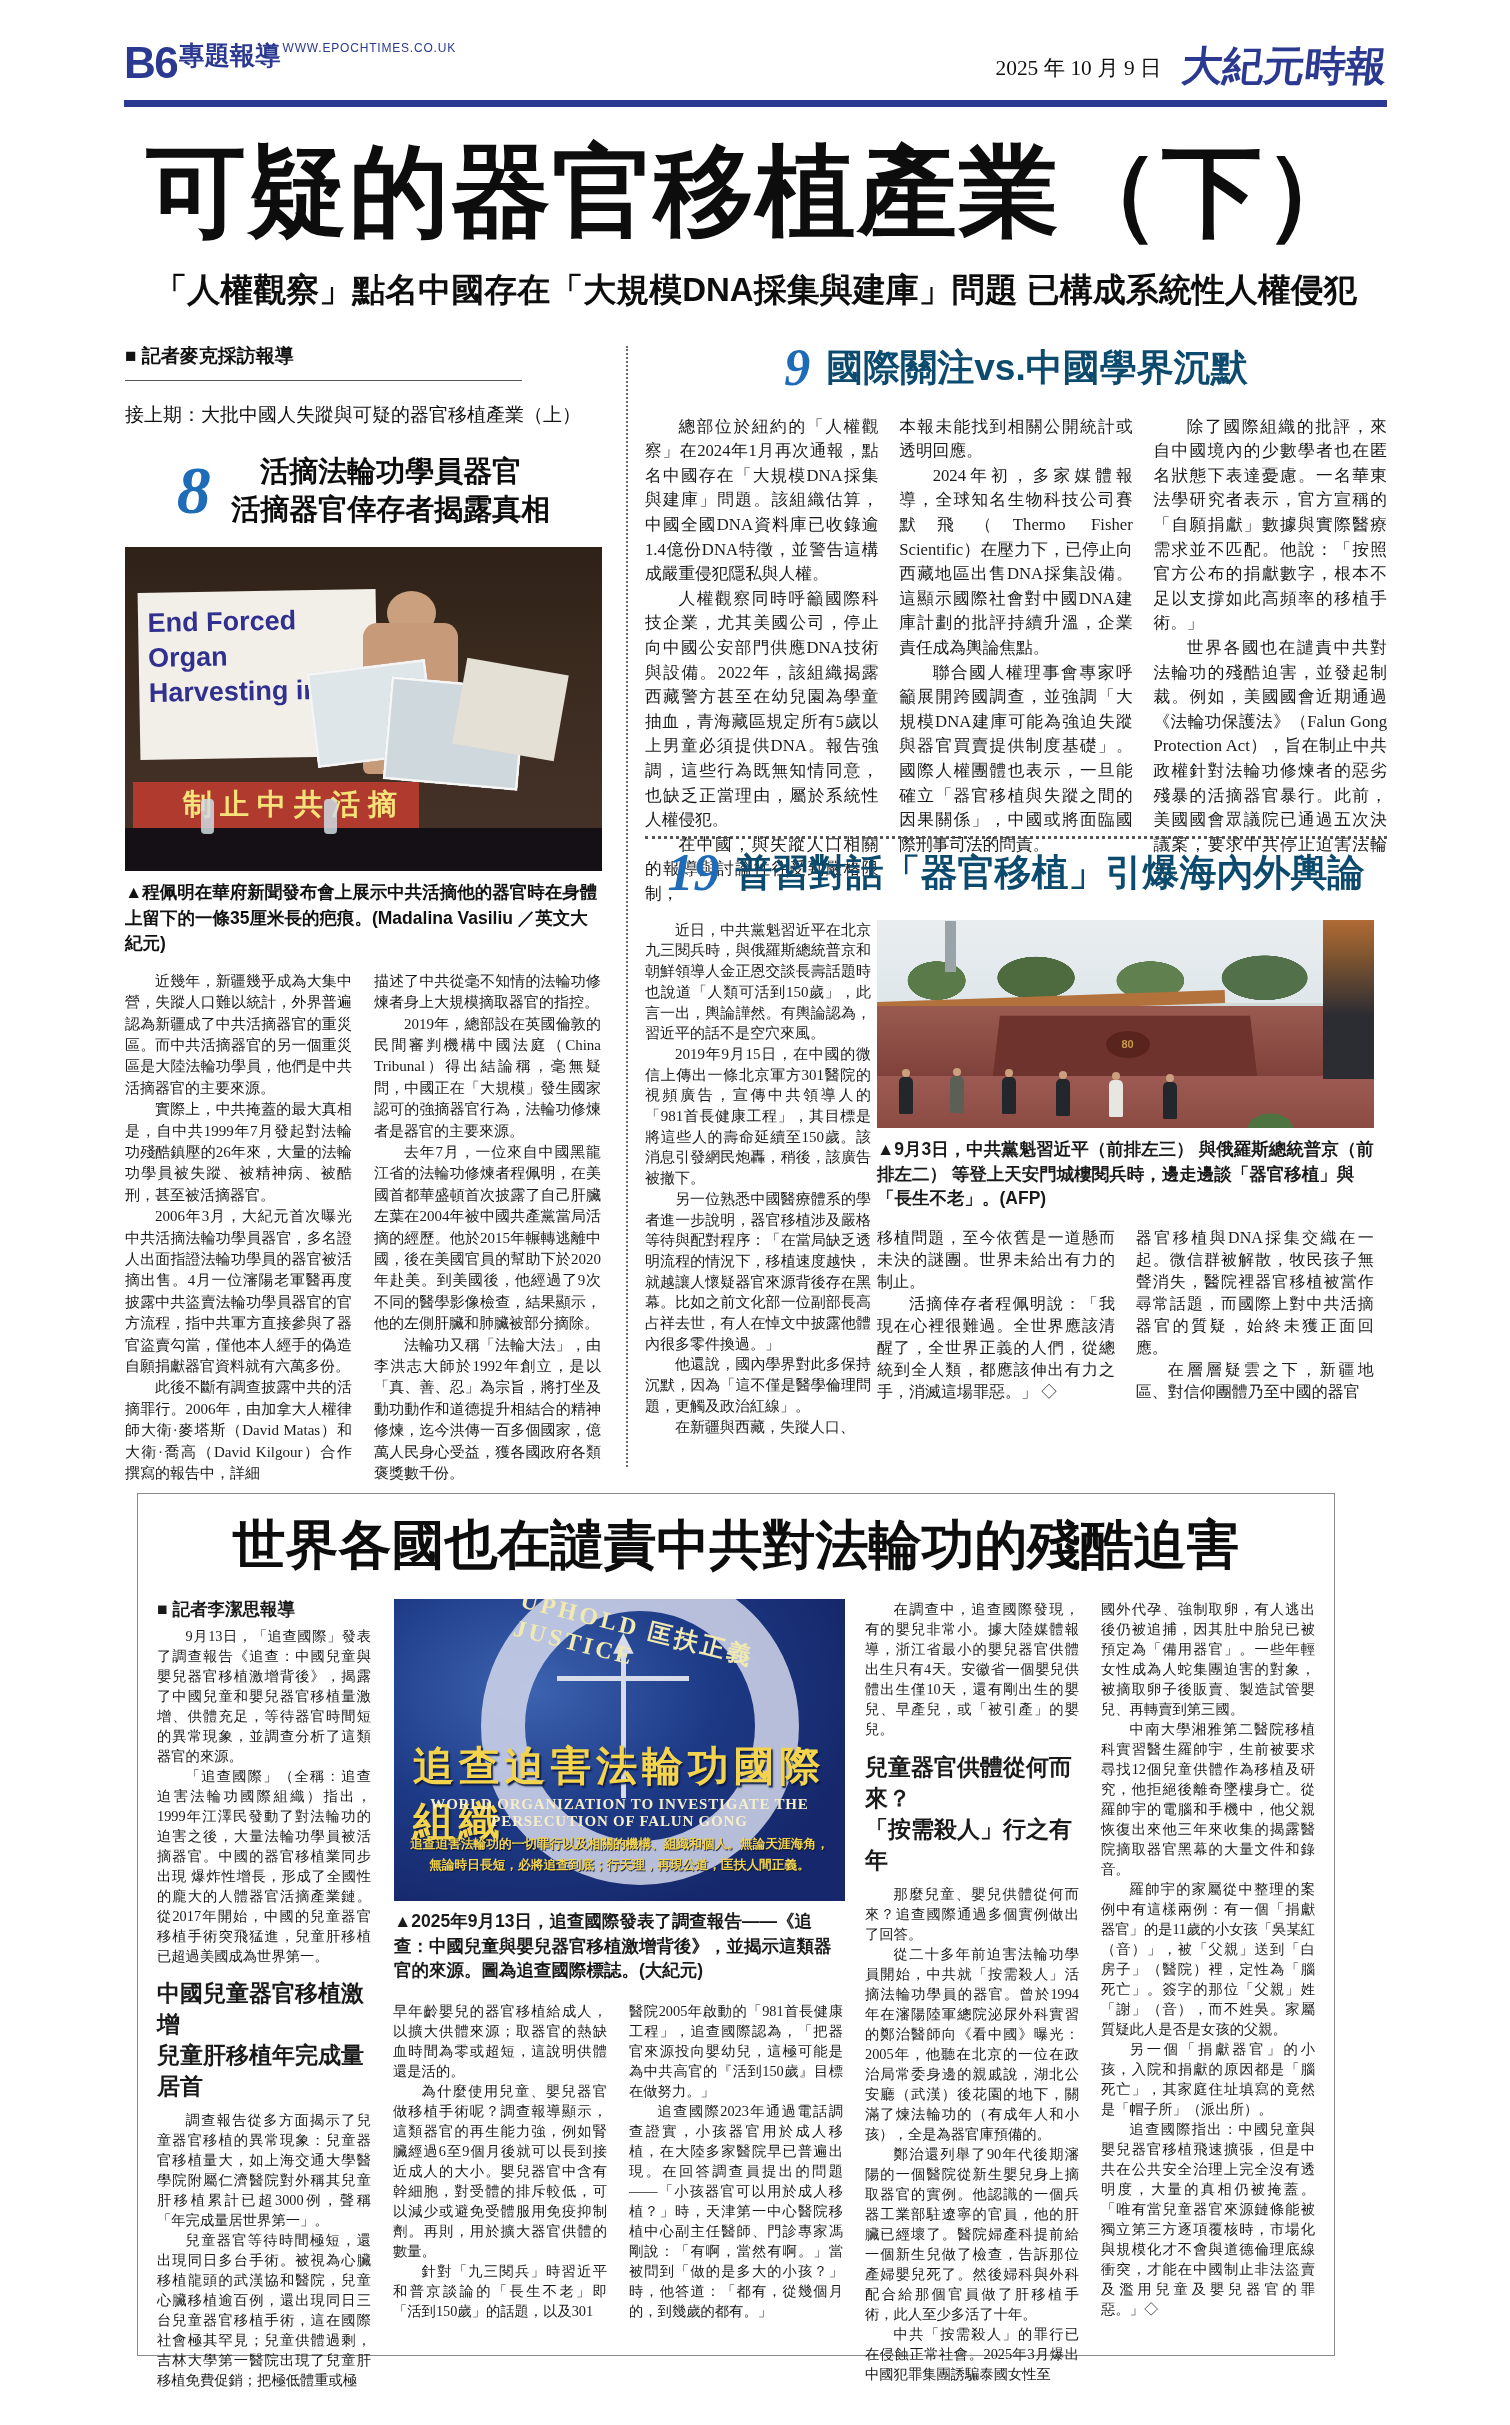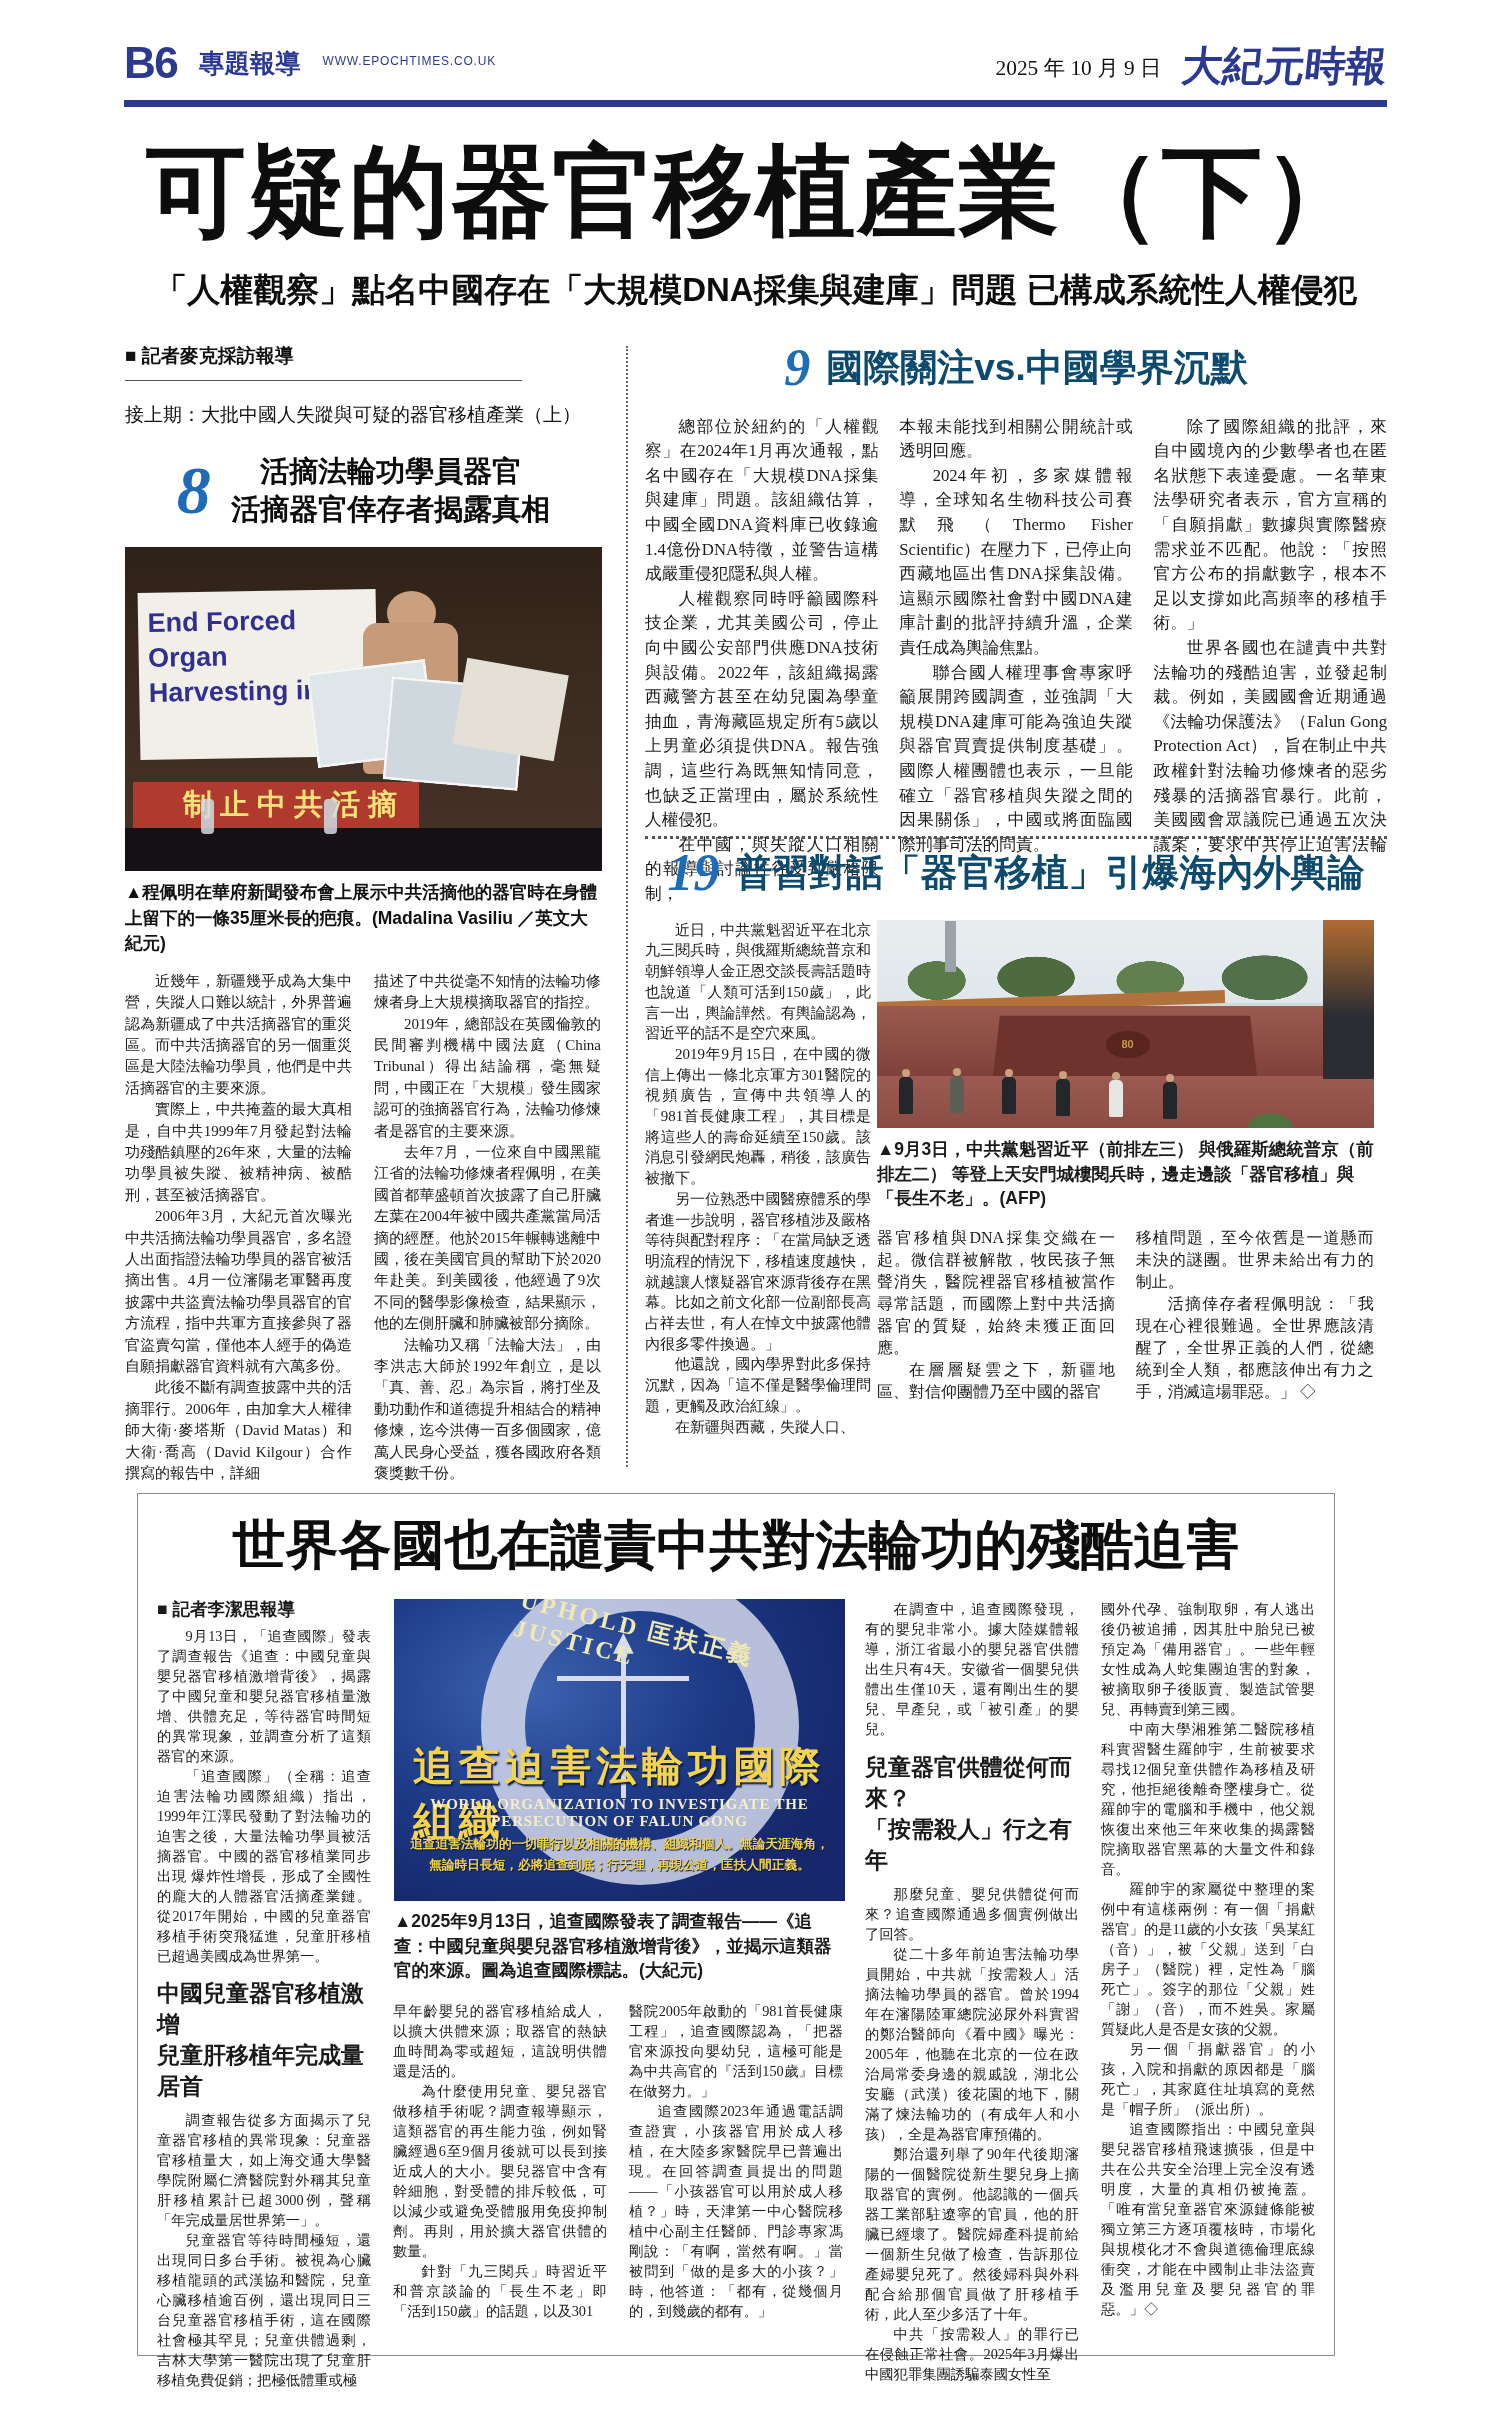--- a/index.html
+++ b/index.html
@@ -1,20 +1,20 @@
 <!DOCTYPE html>
 <html style="font-size:12.7px"><head>
 <meta charset="utf-8">
 <style>
   html,body{margin:0;padding:0;background:#e8e8e8;}
   #page{position:relative;width:1511px;height:2426px;background:#ffffff;margin:0 auto;
         font-family:"Liberation Serif",serif;color:#1a1a1a;overflow:hidden;}
   
   #header{position:absolute;left:124px;top:41px;width:1263px;height:57px;}
-  .hdr-left{position:absolute;left:0;top:0;display:flex;align-items:center;gap:22px;}
+  .hdr-left{position:absolute;left:0;top:0;display:flex;align-items:flex-start;gap:2px;}
   .page-label{font-family:"Liberation Sans",sans-serif;font-weight:bold;font-size:44px;line-height:44px;color:#2b3990;letter-spacing:-1.6px;}
   .section-name{font-family:"Liberation Sans",sans-serif;font-weight:bold;font-size:25.4px;line-height:29px;color:#2b3990;}
   .site-url{font-family:"Liberation Sans",sans-serif;font-size:12px;color:#2b3990;letter-spacing:0.8px;padding-bottom:3.2px;}
   .hdr-right{position:absolute;right:0;top:4.8px;display:flex;align-items:flex-end;gap:20.7px;}
   .hdr-date{font-family:"Liberation Serif",serif;font-size:21.4px;padding-bottom:4.8px;color:#111;}
   .masthead{font-family:"Liberation Serif",serif;font-weight:bold;font-size:41px;line-height:41px;color:#2b3990;transform:skewX(-6deg);}
   #header-rule{position:absolute;left:124px;top:100px;width:1263px;height:7.1px;background:#2b3990;}
   
   #main-headline{position:absolute;left:0;top:133px;width:1511px;text-align:center;
      font-family:"Liberation Serif",serif;font-weight:900;font-size:100px;line-height:119px;color:#0d0d0d;letter-spacing:1.6px;}
@@ -232,26 +232,26 @@
           <div class="pp-figure" style="left:125px;top:157px;"></div>
           <div class="pp-figure" style="left:179px;top:159px;"></div>
           <div class="pp-figure pp-fig-white" style="left:232px;top:160px;"></div>
           <div class="pp-figure" style="left:286px;top:162px;"></div>
           <div class="pp-fern"></div>
           <div class="pp-corner"></div>
         </div>
         <div class="s10-caption caption">▲9月3日，中共黨魁習近平（前排左三） 與俄羅斯總統普京（前排左二） 等登上天安門城樓閱兵時，邊走邊談「器官移植」與「長生不老」。(AFP)</div>
         <div class="s10cols">
           <div class="s10c">
+              <p class="para no-indent">移植問題，至今依舊是一道懸而未決的謎團。世界未給出有力的制止。</p>
+              <p class="para">活摘倖存者程佩明說：「我現在心裡很難過。全世界應該清醒了，全世界正義的人們，從總統到全人類，都應該伸出有力之手，消滅這場罪惡。」 ◇</p>
+            </div>
+          <div class="s10c">
               <p class="para no-indent">器官移植與DNA採集交織在一起。微信群被解散，牧民孩子無聲消失，醫院裡器官移植被當作尋常話題，而國際上對中共活摘器官的質疑，始終未獲正面回應。</p>
               <p class="para">在層層疑雲之下，新疆地區、對信仰團體乃至中國的器官</p>
-            </div>
-          <div class="s10c">
-              <p class="para no-indent">移植問題，至今依舊是一道懸而未決的謎團。世界未給出有力的制止。</p>
-              <p class="para">活摘倖存者程佩明說：「我現在心裡很難過。全世界應該清醒了，全世界正義的人們，從總統到全人類，都應該伸出有力之手，消滅這場罪惡。」 ◇</p>
             </div>
         </div>
       </div>
     </div>
   </div>
 
   <div id="bottom-box">
     <div id="bottom-headline">世界各國也在譴責中共對法輪功的殘酷迫害</div>
     <div id="bottom-cols">
 

